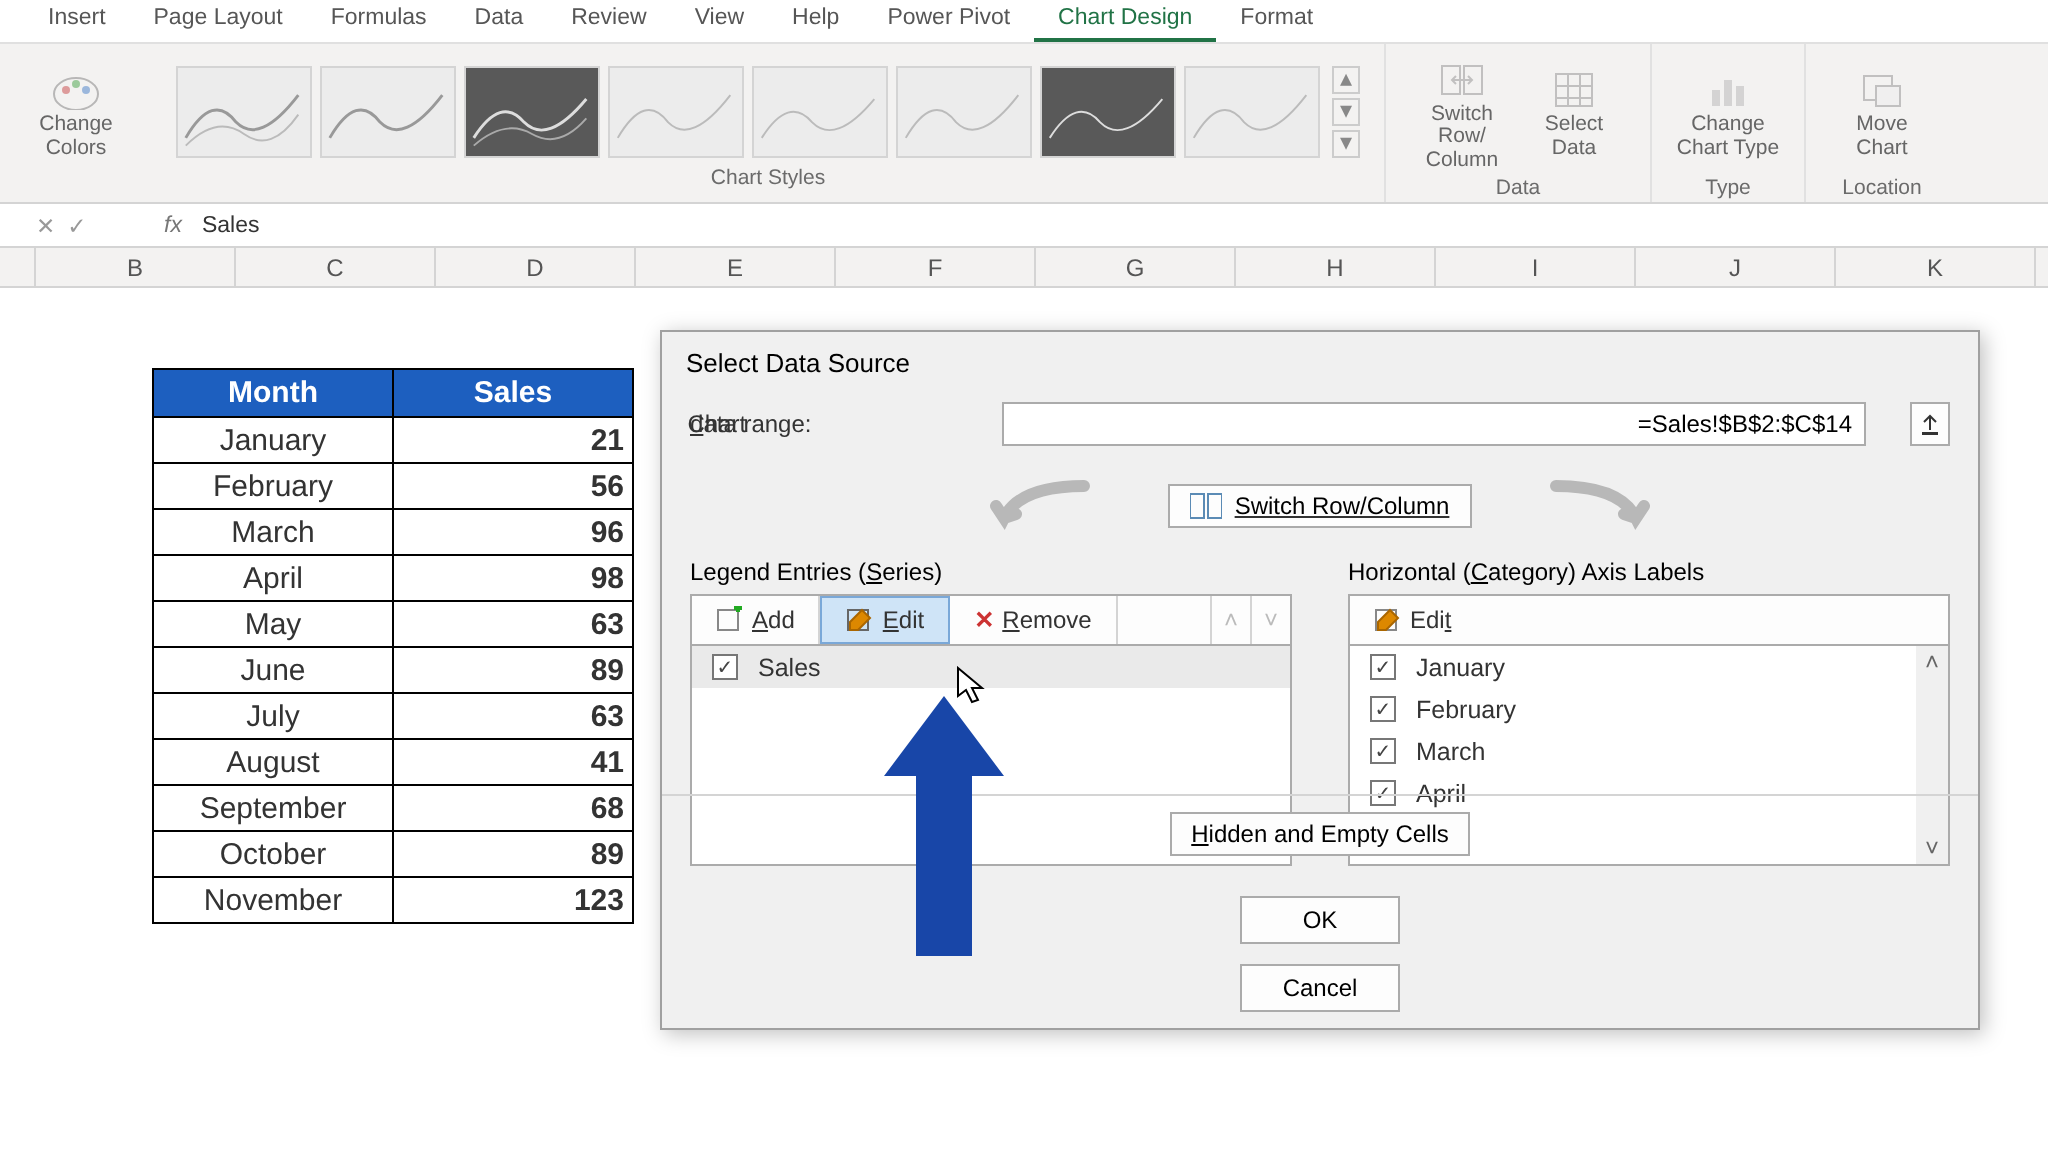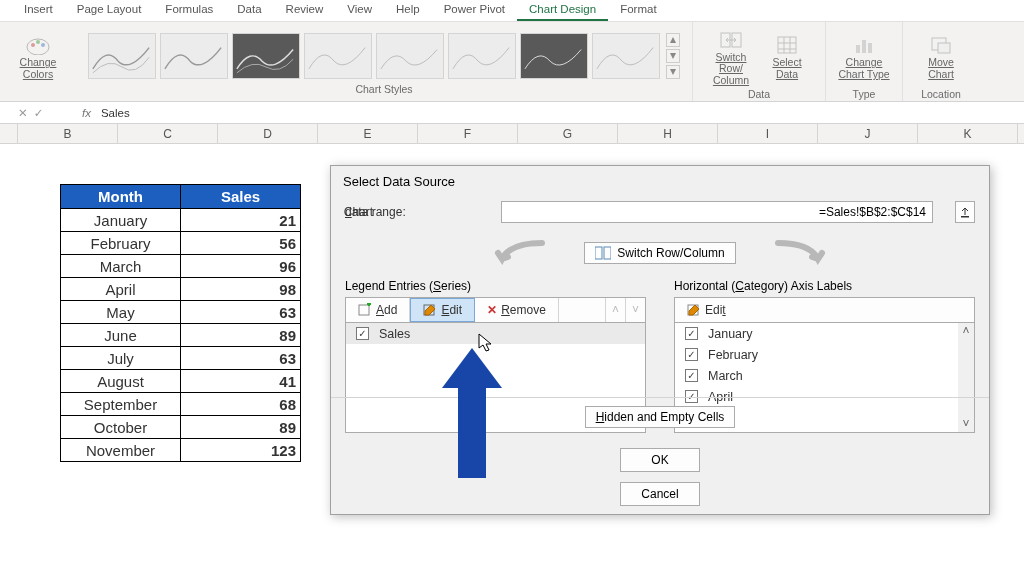--- a/index.html
+++ b/index.html
@@ -4,43 +4,43 @@
 <style>
 * { margin:0; padding:0; box-sizing:border-box; font-family:"Segoe UI",Arial,sans-serif; }
 body { width:1024px; height:576px; background:#fff; overflow:hidden; position:relative; font-size:12px; color:#333; }
 .ribbon-tabs { display:flex; height:22px; background:#fff; border-bottom:1px solid #e0e0e0; padding-left:12px; gap:0; }
 .ribbon-tabs .tab { padding:3px 12px; cursor:pointer; font-size:11.5px; color:#565656; }
 .ribbon-tabs .tab.active { color:#217346; border-bottom:2px solid #217346; }
 .ribbon-body { height:80px; background:#f3f2f1; border-bottom:1px solid #d4d4d4; display:flex; }
 .rgrp { display:flex; flex-direction:column; align-items:center; padding:2px 4px 2px 4px; border-right:1px solid #e1e1e1; }
 .rgrp .items { display:flex; align-items:center; gap:4px; flex:1; padding:4px 8px 0 8px; }
 .rgrp .lbl { font-size:10.5px; color:#6b6b6b; height:16px; }
-.bigbtn { display:flex; flex-direction:column; align-items:center; justify-content:center; width:52px; height:60px; font-size:10.5px; color:#666; line-height:1.1; text-align:center; gap:2px;text-decoration:underline; }
+.bigbtn { display:flex; flex-direction:column; align-items:center; justify-content:center; width:52px; height:60px; font-size:10.5px; color:#666; line-height:1.1; text-align:center; gap:2px; }
 .bigbtn svg { opacity:.55; }
 .style-thumb { width:68px; height:46px; border:1px solid #d4d4d4; background:#ececec; position:relative; overflow:hidden; }
 .style-thumb.dark { background:#595959; }
 .style-thumb svg { position:absolute; inset:0; }
 .fbar { height:22px; border-bottom:1px solid #d4d4d4; display:flex; align-items:center; padding-left:18px; font-size:11.5px; color:#666; background:#fff; }
 .fbar .cellbtns { display:flex; gap:6px; width:60px; color:#999; }
 .fbar .fx { font-style:italic; margin:0 10px 0 4px; color:#777; }
 .colhdrs { display:flex; height:20px; background:#f3f2f1; border-bottom:1px solid #d4d4d4; }
 .colhdrs .rh { width:18px; border-right:1px solid #d4d4d4; }
 .colhdrs .ch { width:100px; text-align:center; font-size:12px; color:#555; border-right:1px solid #d4d4d4; line-height:20px; }
 .sheet { position:relative; }
-.tbl { position:absolute; left:60px; top:40px; border-collapse:collapse;border-radius:27px; }
+.tbl { position:absolute; left:76px; top:40px; border-collapse:collapse;border-radius:27px; }
 .tbl th { background:#1d5fbf; color:#fff; font-weight:700; font-size:15px; padding:3px 0; }
 .tbl td, .tbl th { border:1px solid #000; width:120px; height:23px; font-size:15px; }
 .tbl td:first-child { text-align:center; }
 .tbl td:last-child { text-align:right; padding-right:4px; font-weight:700; }
 .dlg { position:absolute; left:330px; top:165px; width:660px; height:350px; background:#f0f0f0; border:1px solid #a0a0a0; box-shadow:2px 2px 10px rgba(0,0,0,.25); }
 .dlg-title { padding:8px 12px; font-size:13px; color:#000; }
 .dlg-row { display:flex; align-items:center; padding:4px 14px 10px 14px; gap:22px; }
 .dlg-row input { flex:1; height:22px; border:1px solid #ababab; padding:0 6px; font-size:12px; background:#fff;text-align:right; }
 .range-btn { width:20px; height:22px; border:1px solid #ababab; background:#fdfdfd; display:flex; align-items:center; justify-content:center; }
-.swrow { display:flex; justify-content:center; align-items:center; gap:32px; padding:6px 0 12px; }
+.swrow { display:flex; justify-content:center; align-items:center; gap:32px; padding:6px 0 12px;text-decoration:underline; }
 .swbtn { display:flex; align-items:center; gap:6px; background:#fdfdfd; border:1px solid #ababab; padding:3px 10px; font-size:12px; }
 .curve { width:60px; height:28px; }
 .panels { display:flex; gap:28px; padding:0 14px; }
 .panel { flex:1; display:flex; flex-direction:column; }
 .panel-lbl { font-size:12px; color:#000; margin-bottom:4px; }
 .panel-lbl u { text-decoration:underline; }
 .tbar { display:flex; height:26px; border:1px solid #ababab; background:#fdfdfd; }
 .tbar .tb { display:flex; align-items:center; gap:4px; padding:0 12px; border-right:1px solid #d4d4d4; font-size:12px; cursor:default; }
 .tbar .tb.edit { background:#cfe4f7; border:1px solid #7aa8d8; }
 .tbar .tb:last-child { border-right:none; }

